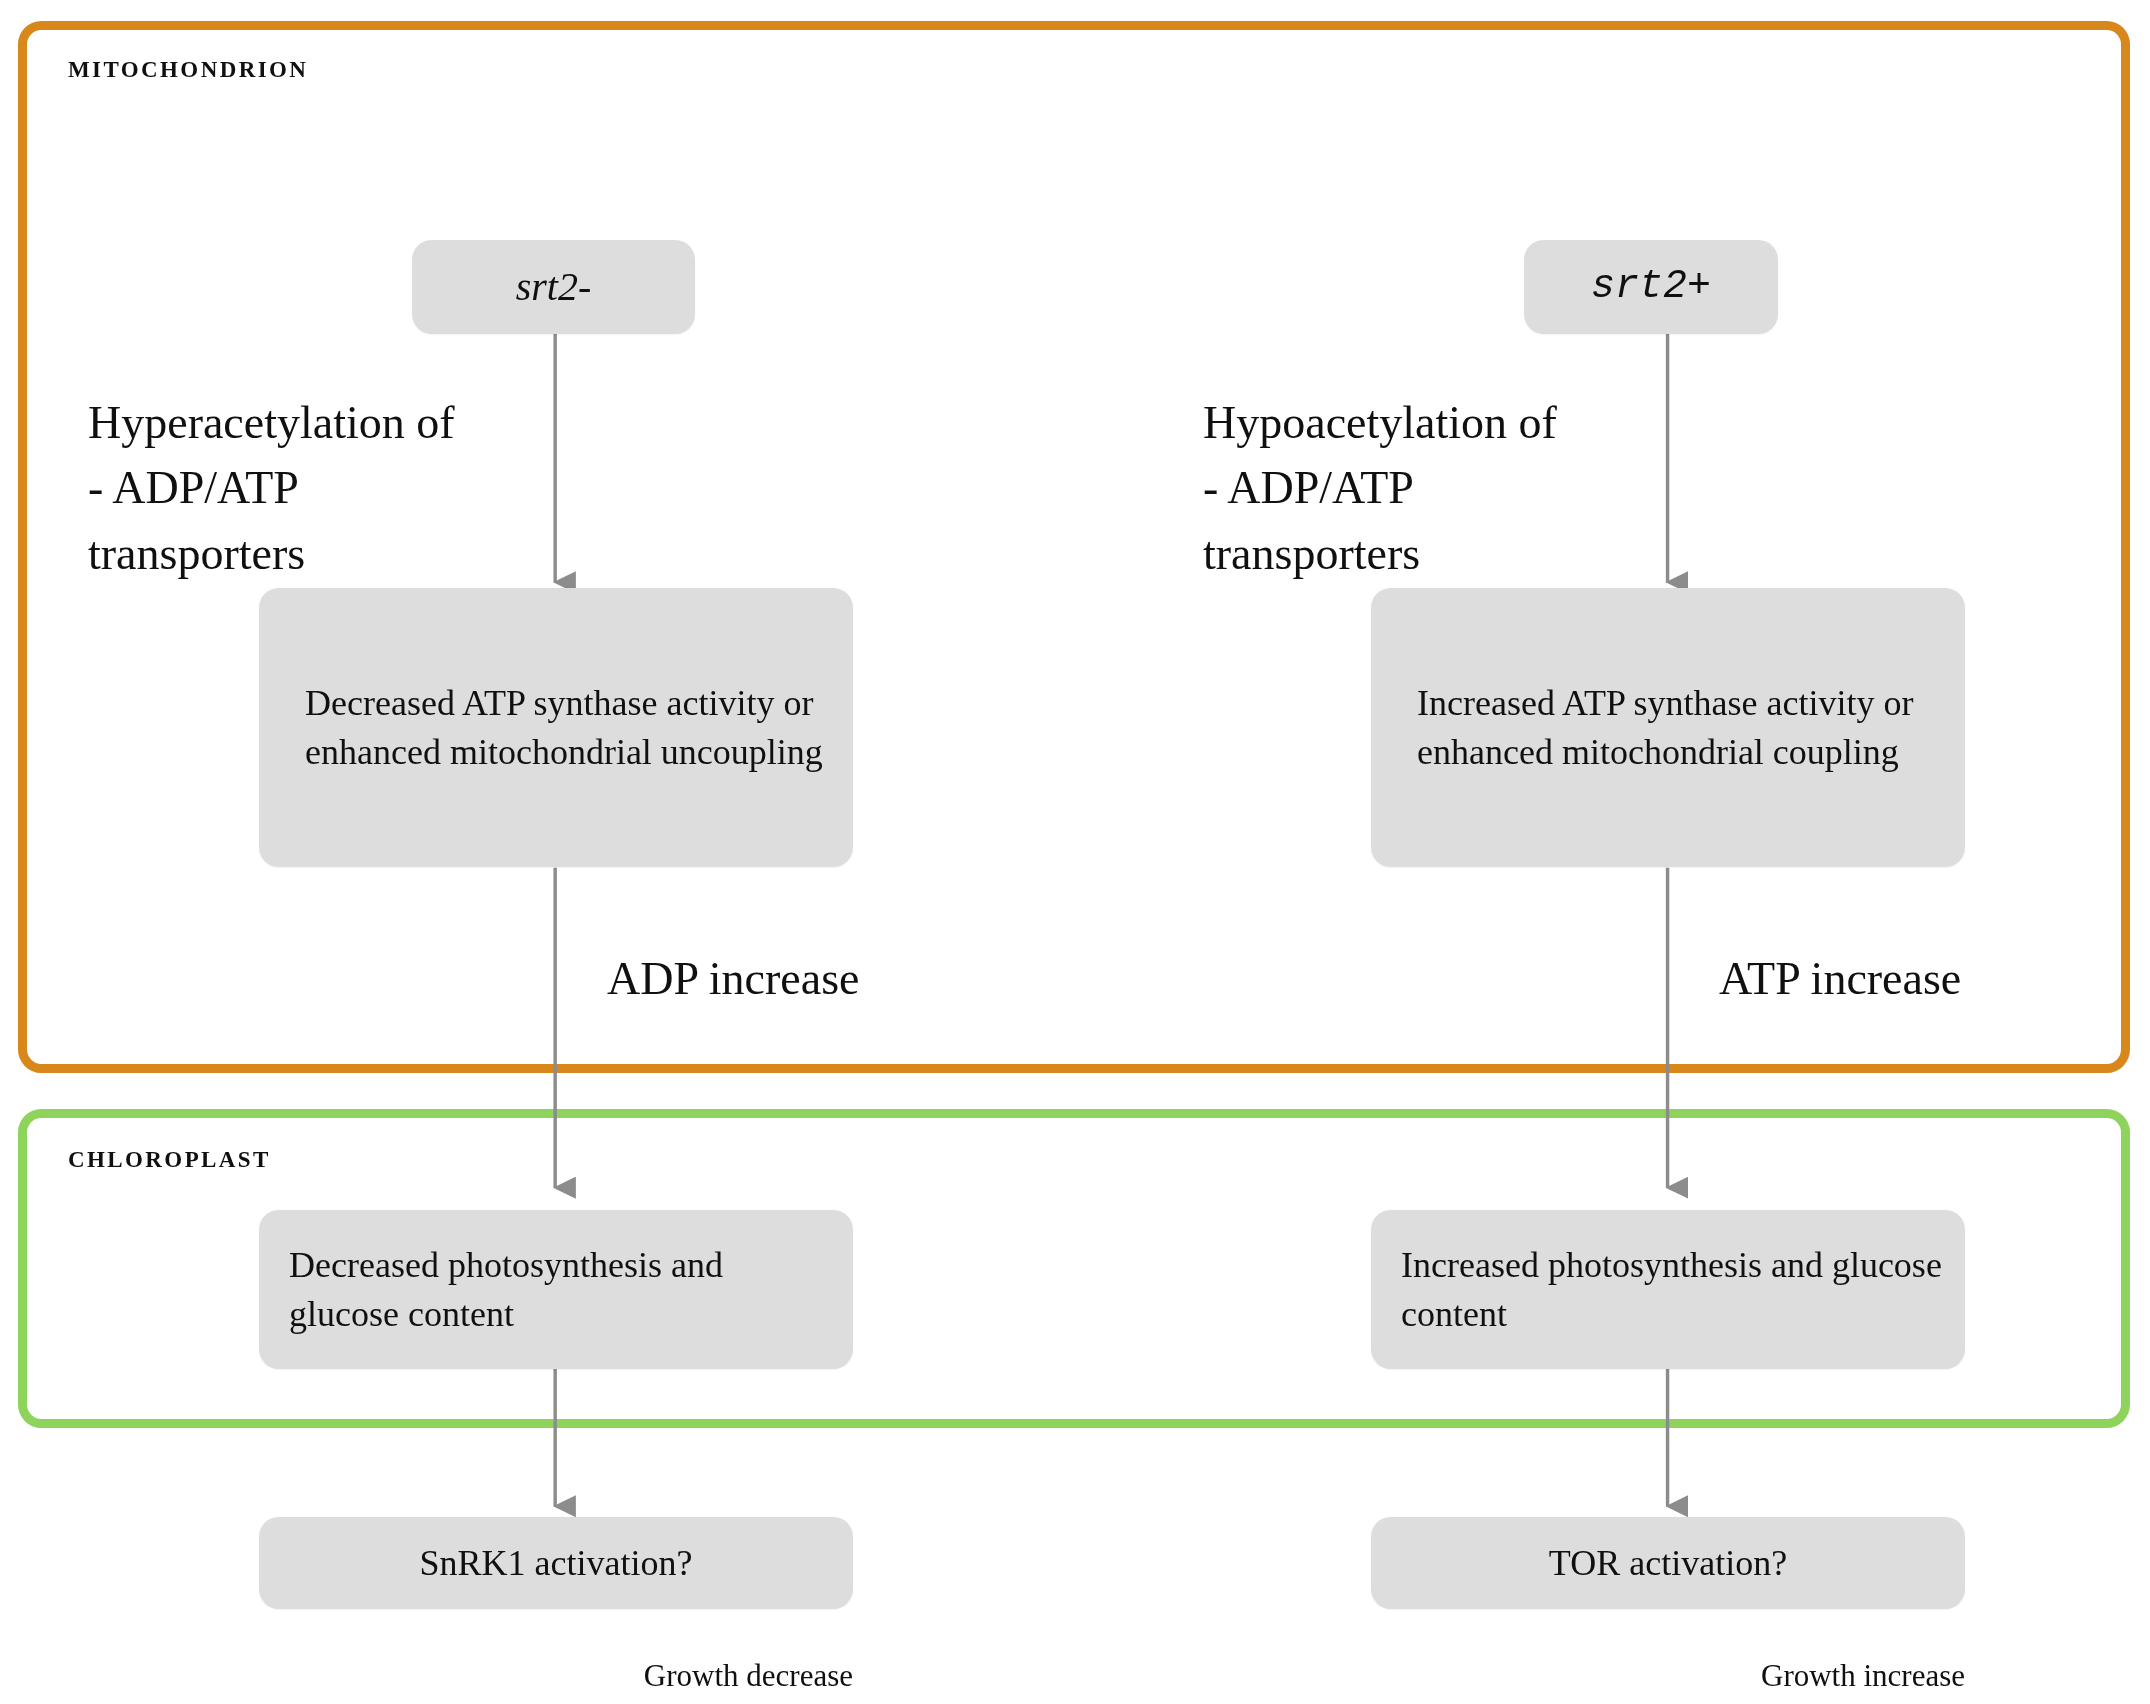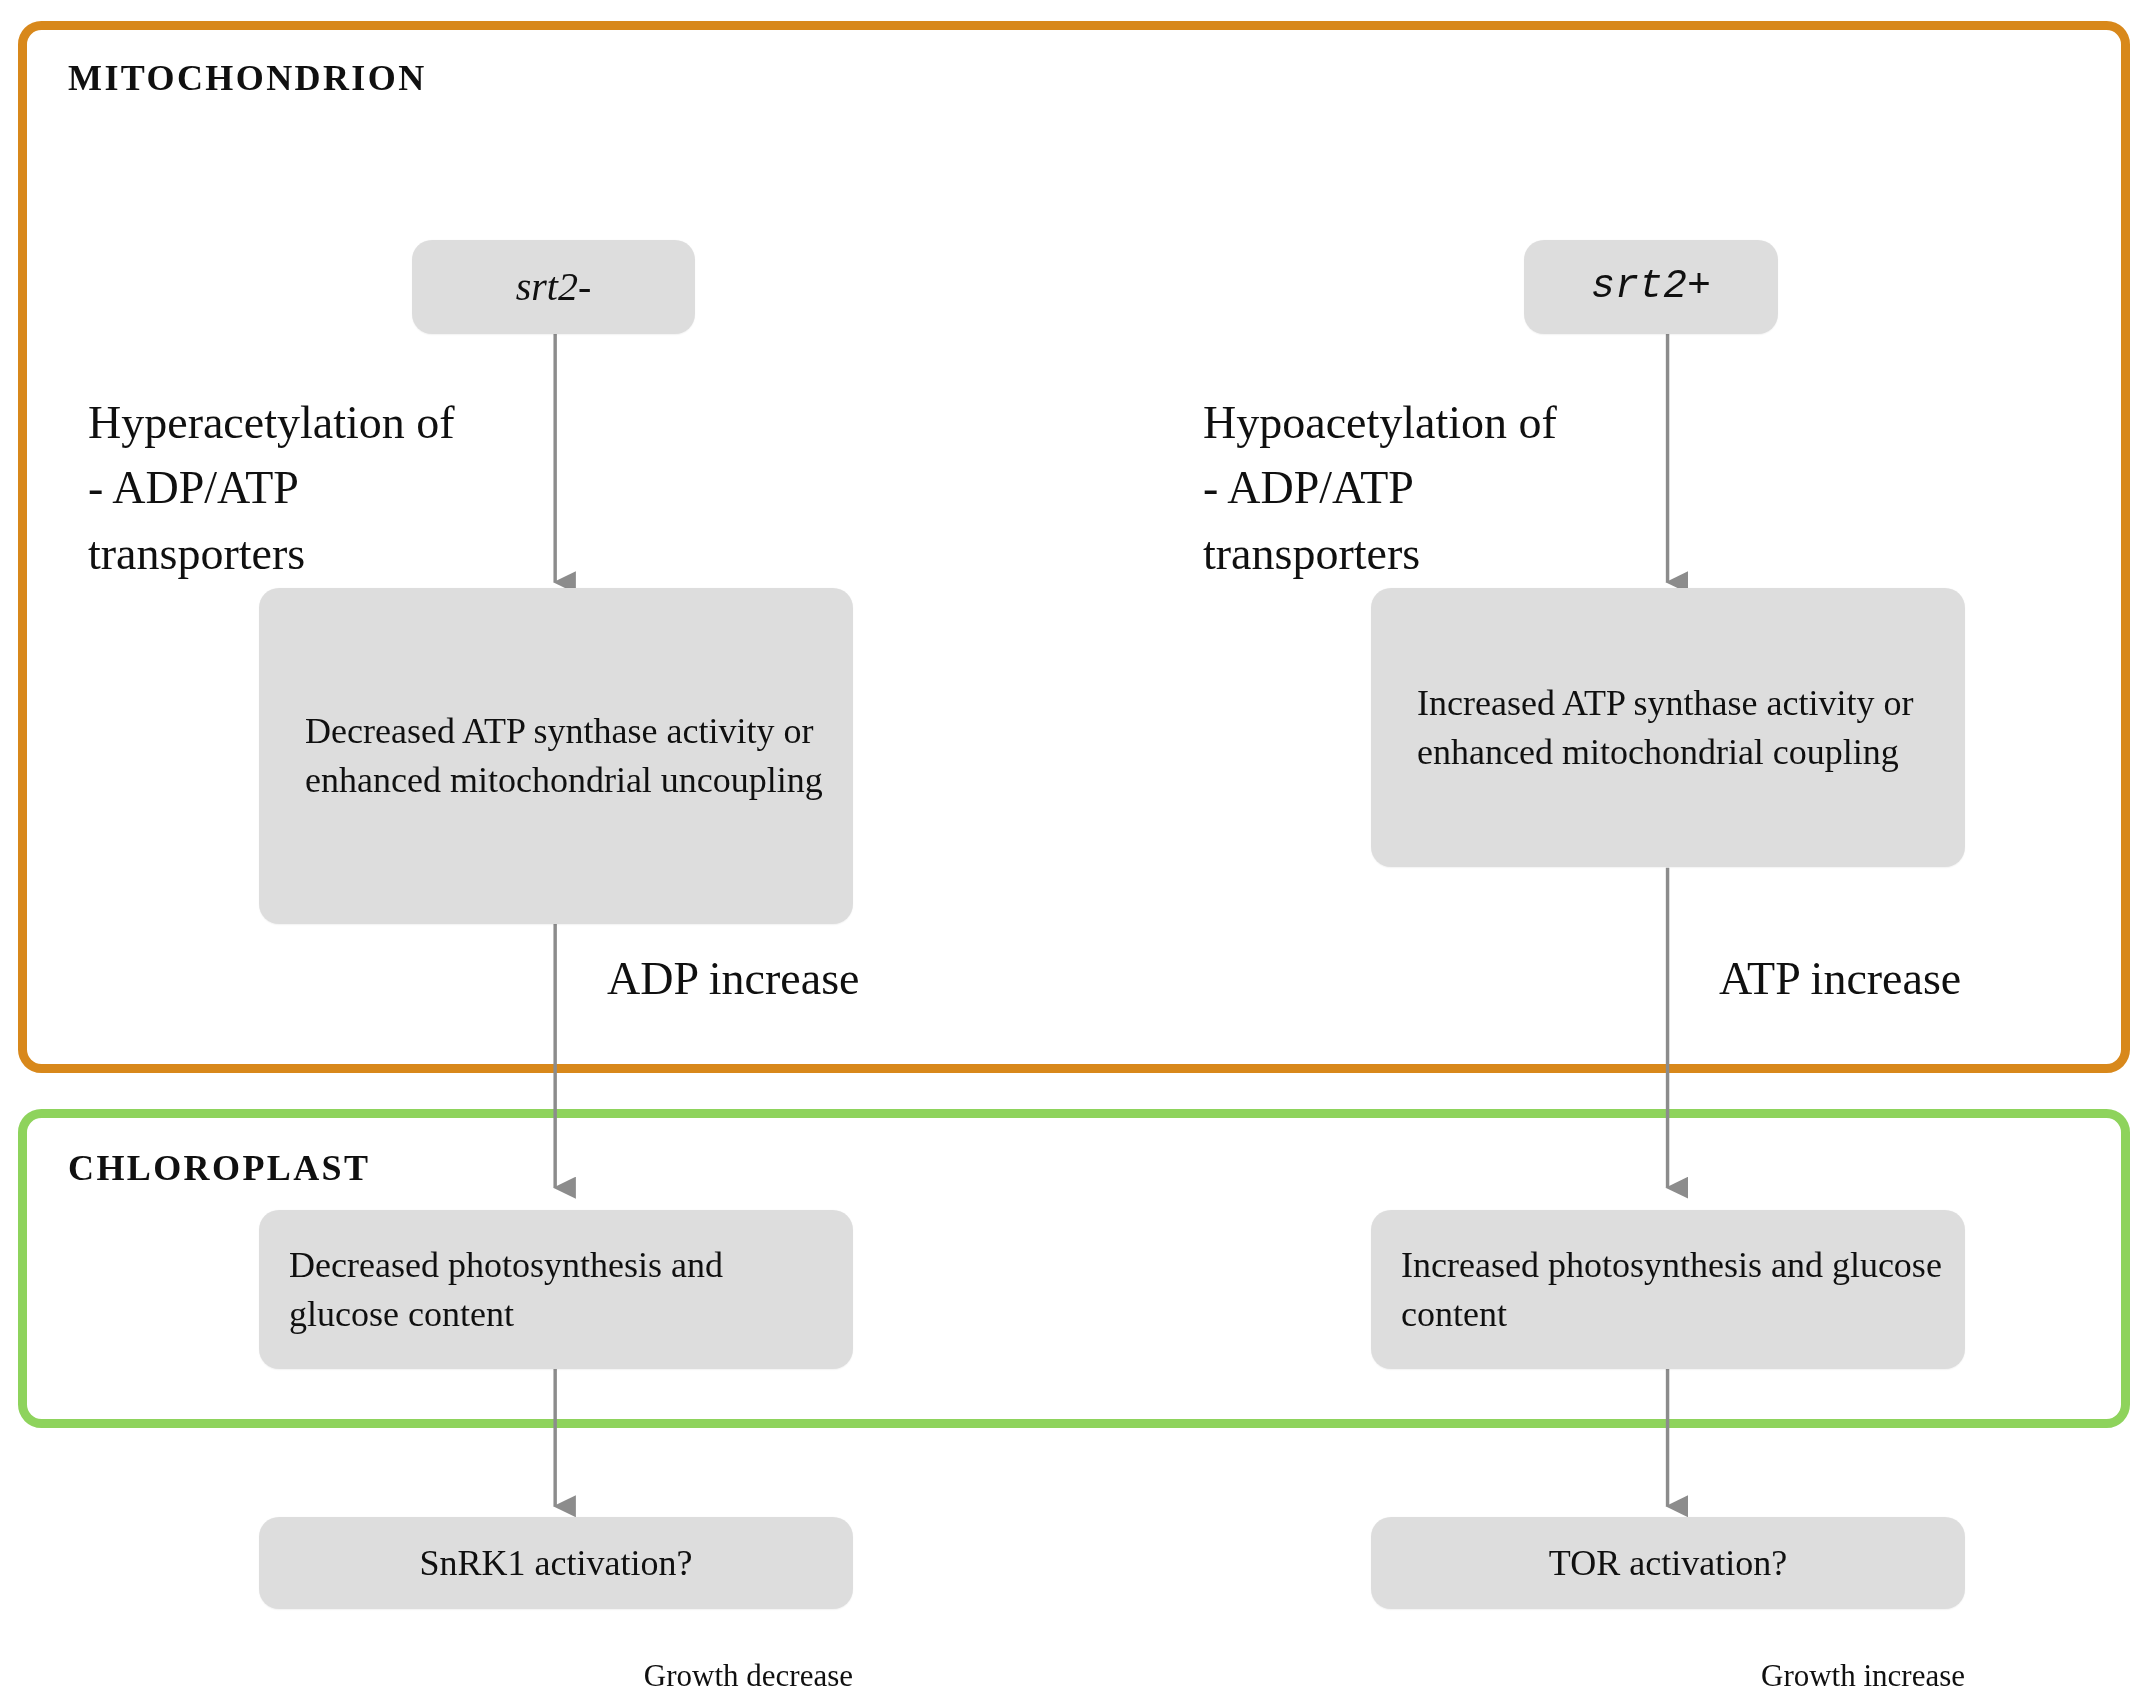--- a/index.html
+++ b/index.html
@@ -24,21 +24,21 @@
   .compartment {
     position: absolute;
     background: transparent;
     box-sizing: border-box;
   }
   .compartment-label {
     position: absolute;
     font-family: "Liberation Serif", "DejaVu Serif", serif;
     font-weight: bold;
     letter-spacing: 2.4px;
-    font-size: 36px;
+    font-size: 23px;
     color: #101010;
     white-space: nowrap;
   }
 
   #mitochondrion-box {
     left: 18px;
     top: 20.7px;
     width: 2112px;
     height: 1052px;
     border: 9px solid #d8881b;
@@ -144,21 +144,21 @@
   </svg>
 
   <div class="node center" id="node-srt2-minus" style="left:412px; top:240px; width:283px; height:94px;">
     <span class="gene">srt2-</span>
   </div>
 
   <div class="caption" id="caption-hyperacetylation" style="left:88px; top:390px; width:428px;">Hyperacetylation of
 - ADP/ATP
 transporters</div>
 
-  <div class="node lead" id="node-decreased-atp" style="left:259px; top:588px; width:594px; height:336px;">
+  <div class="node lead" id="node-decreased-atp" style="left:259px; top:588px; width:594px; height:279px;">
     <span>Decreased ATP synthase activity or enhanced mitochondrial uncoupling</span>
   </div>
 
   <div class="caption" id="caption-adp-increase" style="left:607px; top:946px; width:359px;">ADP increase</div>
 
   <div class="node lead" id="node-decreased-photosynthesis" style="left:259px; top:1210px; width:594px; height:159px; padding-left:30px;">
     <span>Decreased photosynthesis and glucose content</span>
   </div>
 
   <div class="node center" id="node-snrk1" style="left:259px; top:1517px; width:594px; height:92px;">

